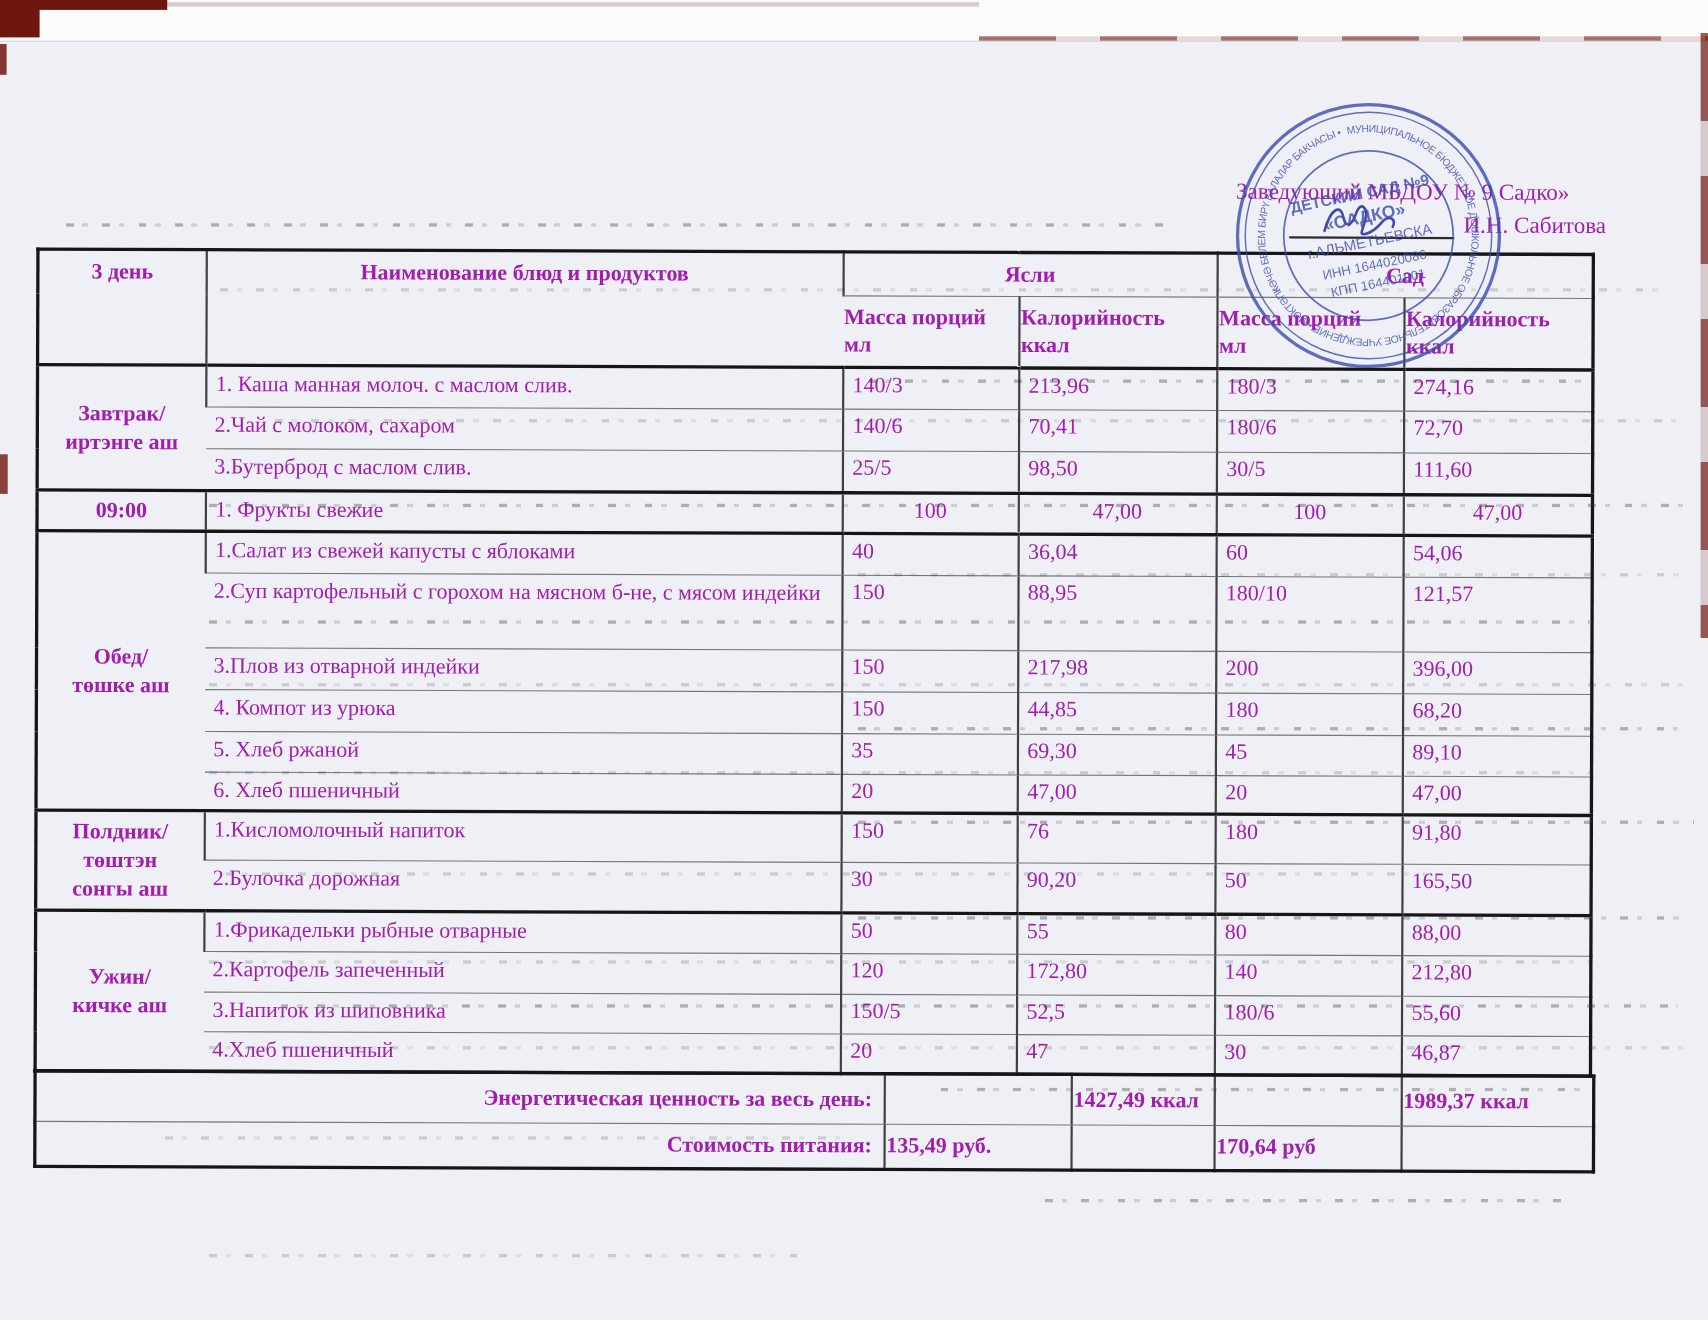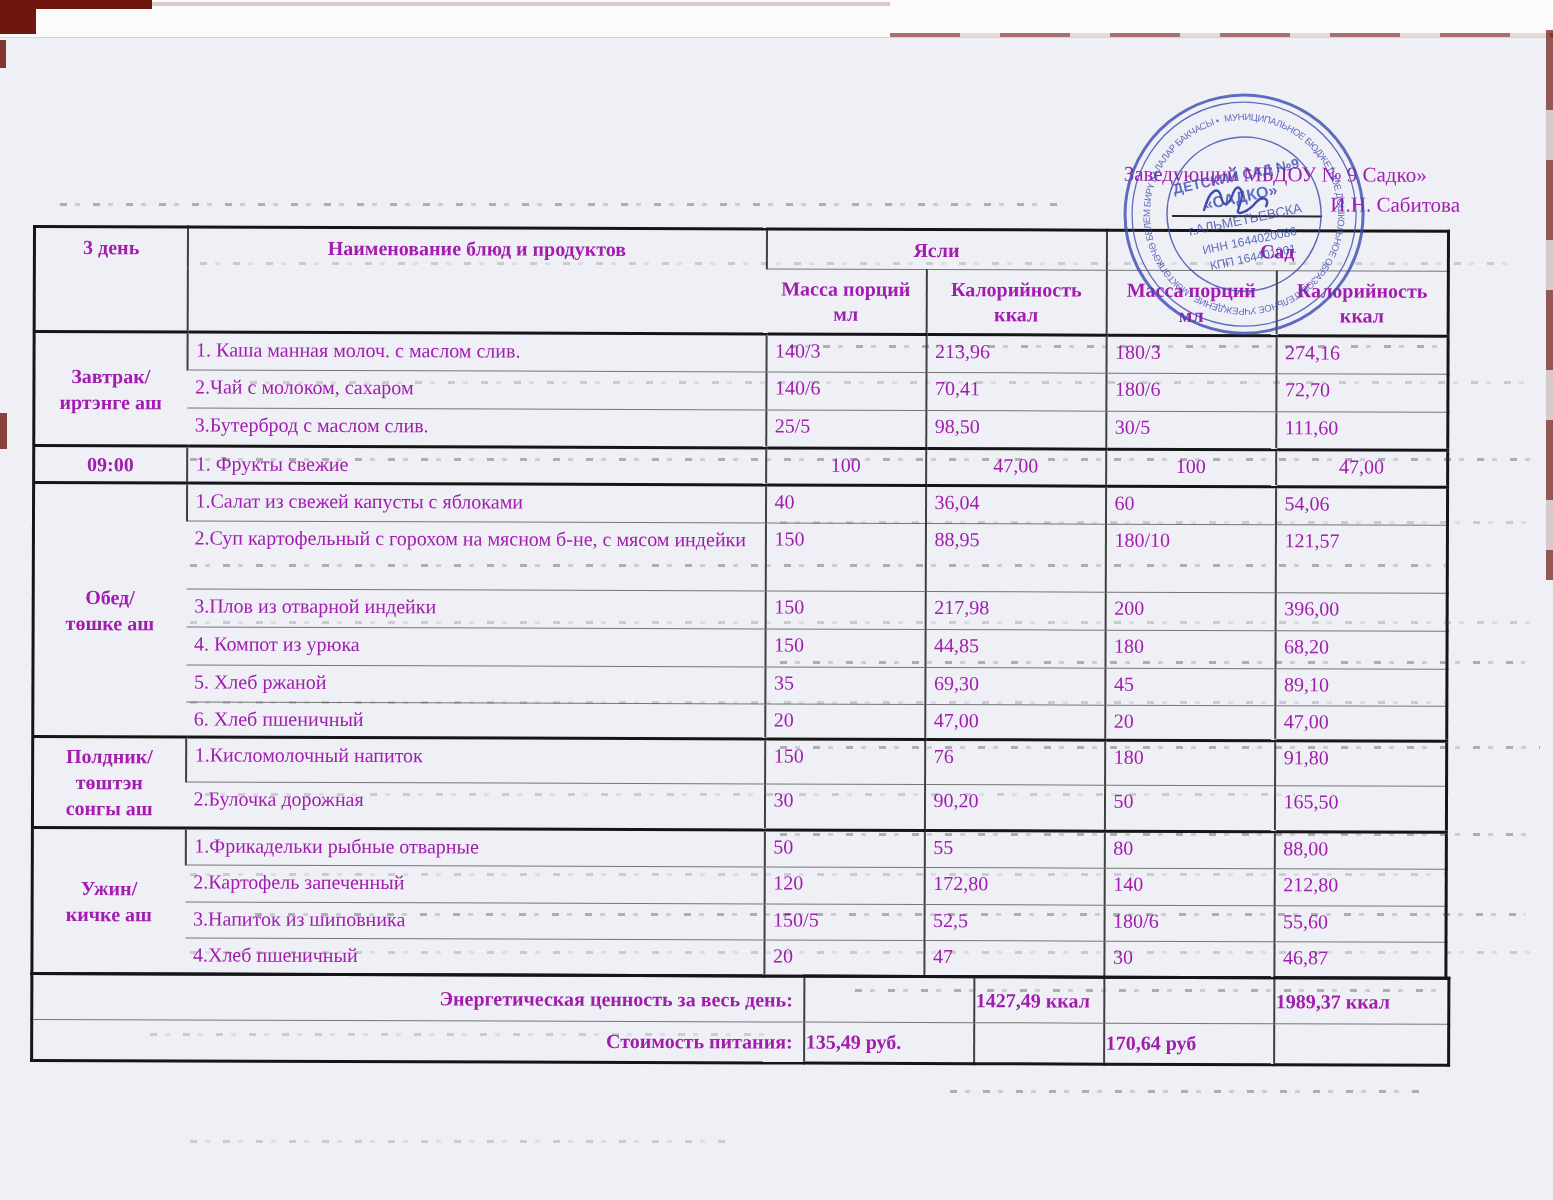--- a/index.html
+++ b/index.html
@@ -18,21 +18,21 @@
   .sigline svg{position:absolute;left:28px;bottom:-5px;}
   .stamp{position:absolute;left:1118px;top:84px;width:252px;height:252px;opacity:.8;transform:rotate(-12deg);z-index:5;}
   table{border-collapse:collapse;table-layout:fixed;position:absolute;}
   .menu{left:33px;top:225px;width:1414px;border:3px solid #161616;}
   .ftr{left:33px;top:972px;width:1417px;border:3px solid #161616;}
   .menu td,.ftr td{border-left:2px solid #404040;border-top:1px solid #767676;font-size:20px;overflow:hidden;}
   .menu td:first-child,.ftr td:first-child{border-left:none;}
   tr.sec td{border-top:3px solid #161616;}
   .hday,.hdish{font-weight:bold;text-align:center;vertical-align:top;padding-top:8px;}
   .hgrp{font-weight:bold;text-align:center;vertical-align:middle;}
-  .hsub{font-weight:bold;text-align:center;vertical-align:middle;white-space:pre-line;line-height:1.25;border-top:2px solid #2e2e2e;}
+  .hsub{font-weight:bold;text-align:left;vertical-align:middle;white-space:pre-line;line-height:1.25;border-top:2px solid #2e2e2e;}
   .meal{font-weight:bold;text-align:center;vertical-align:middle;white-space:pre-line;line-height:1.3;}
   .dish{padding:4px 8px;vertical-align:top;line-height:1.25;}
   .num{padding:4px 8px;vertical-align:top;}
   .cen{text-align:center;}
   .flab{font-weight:bold;text-align:right;padding-right:10px;vertical-align:middle;}
   .fval{font-weight:bold;text-align:left;vertical-align:middle;}
 </style>
 </head>
 <body>
 

